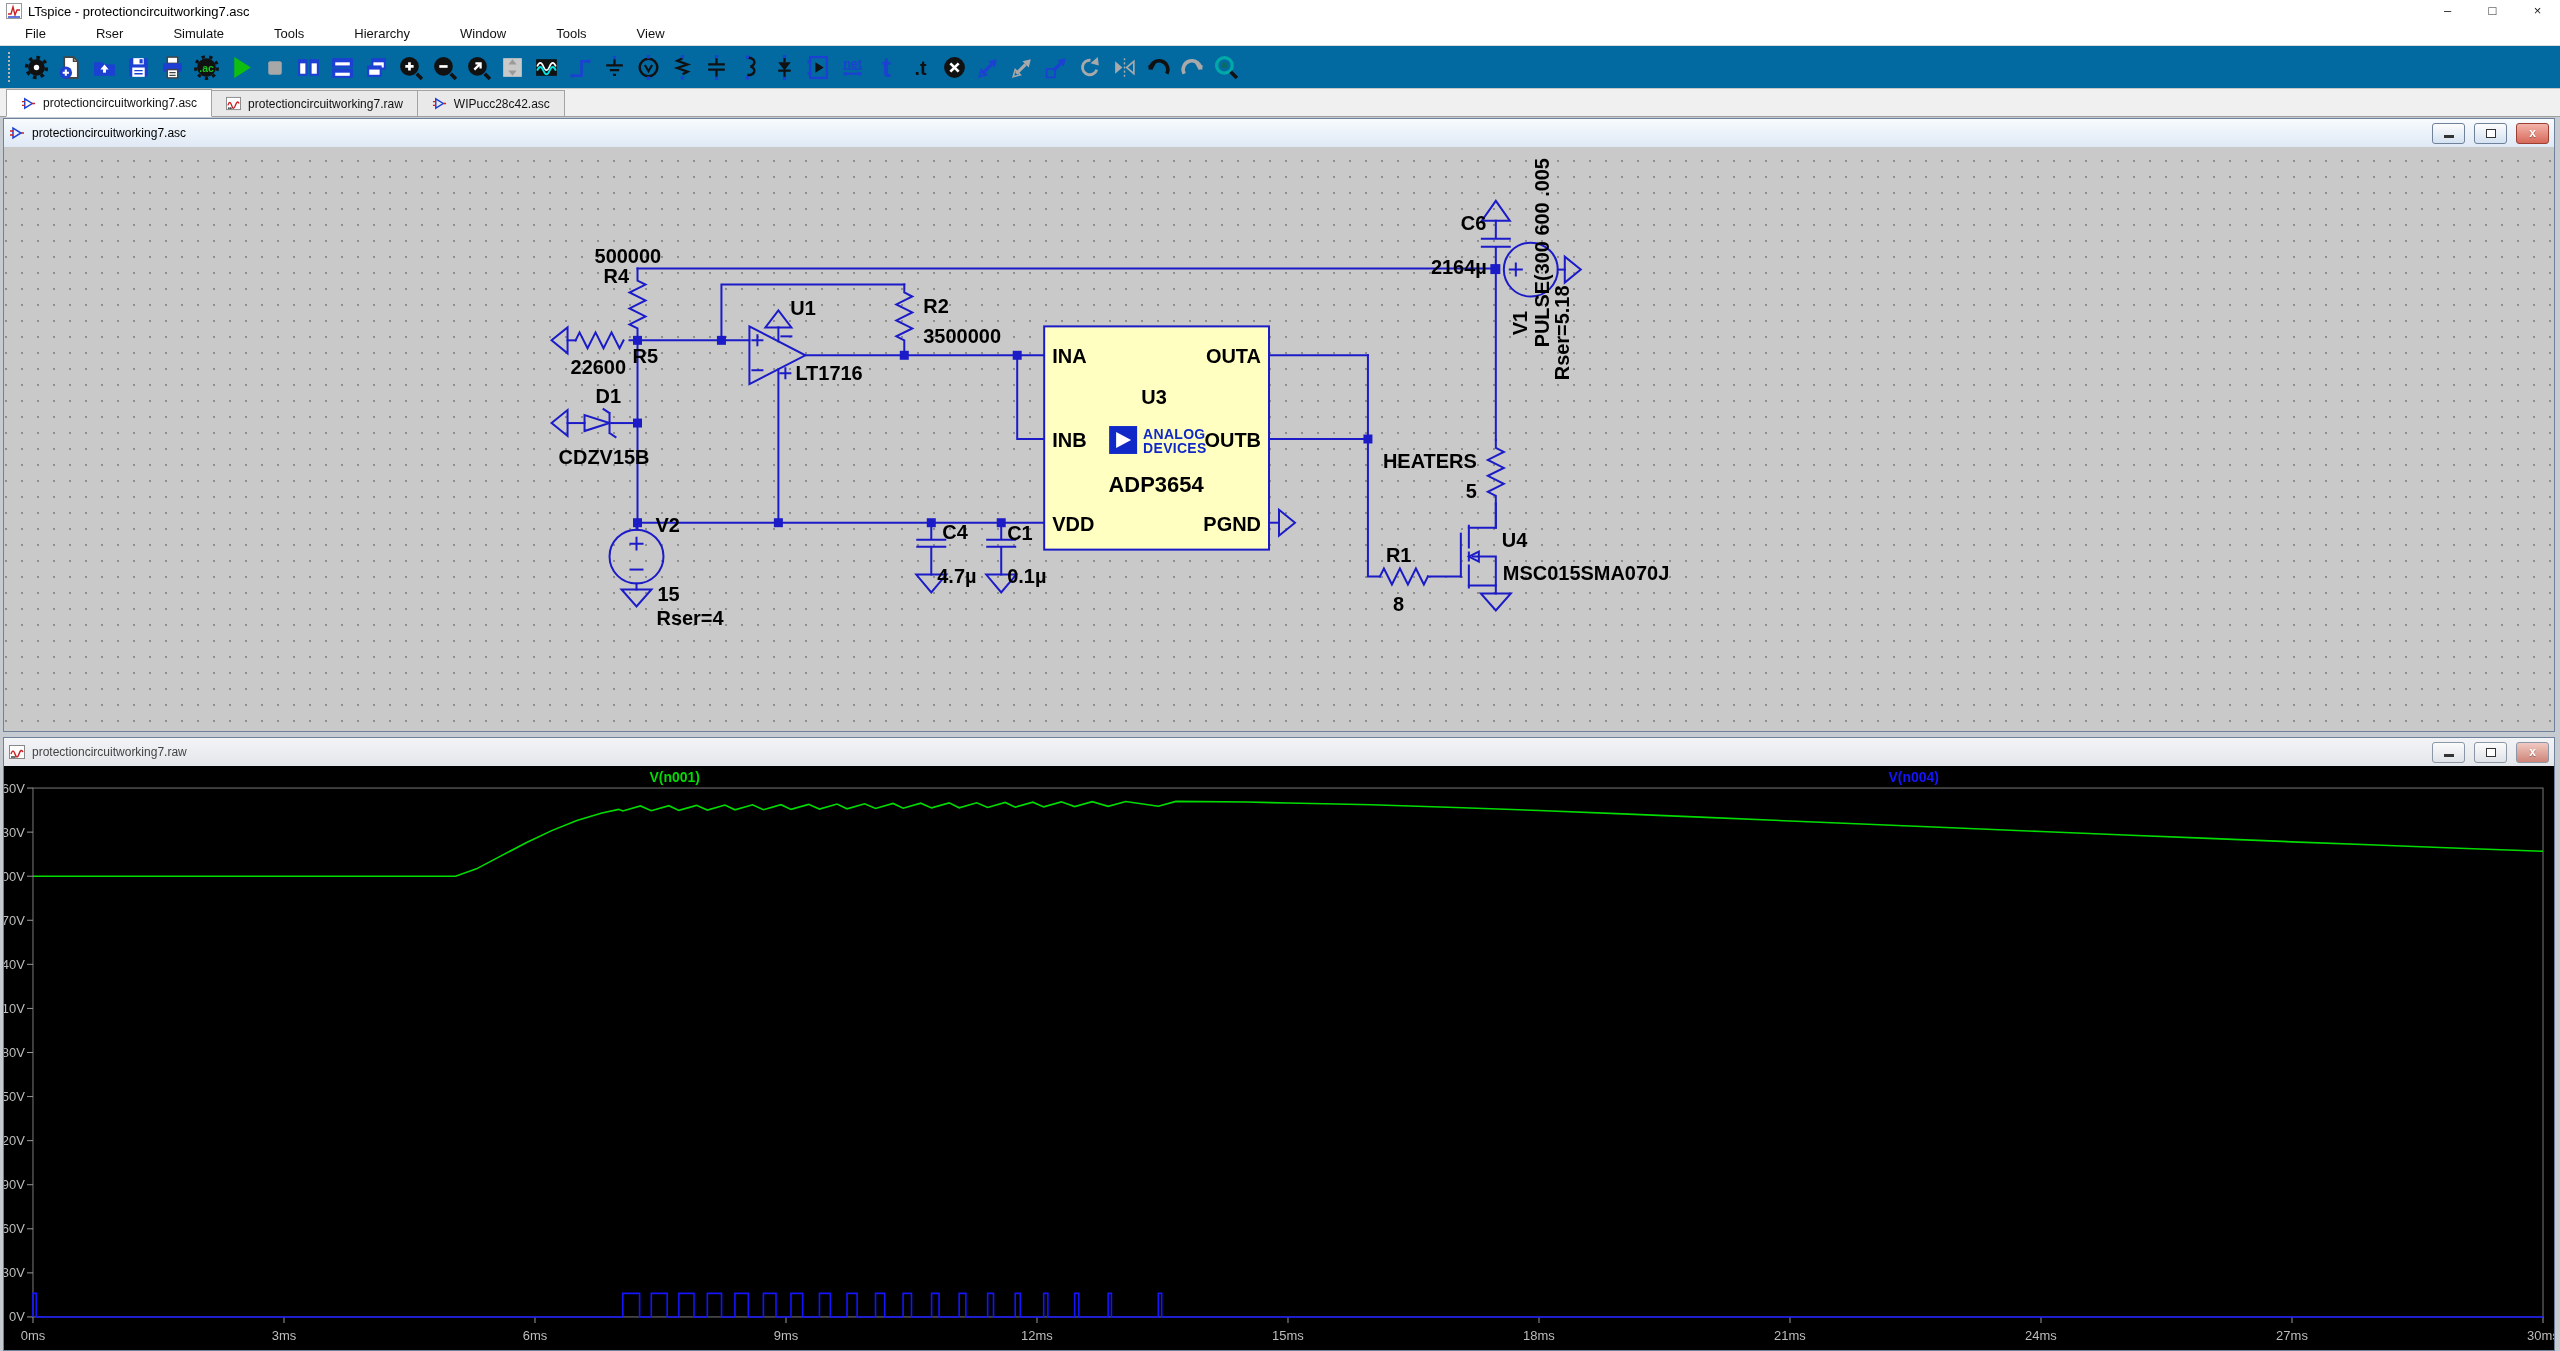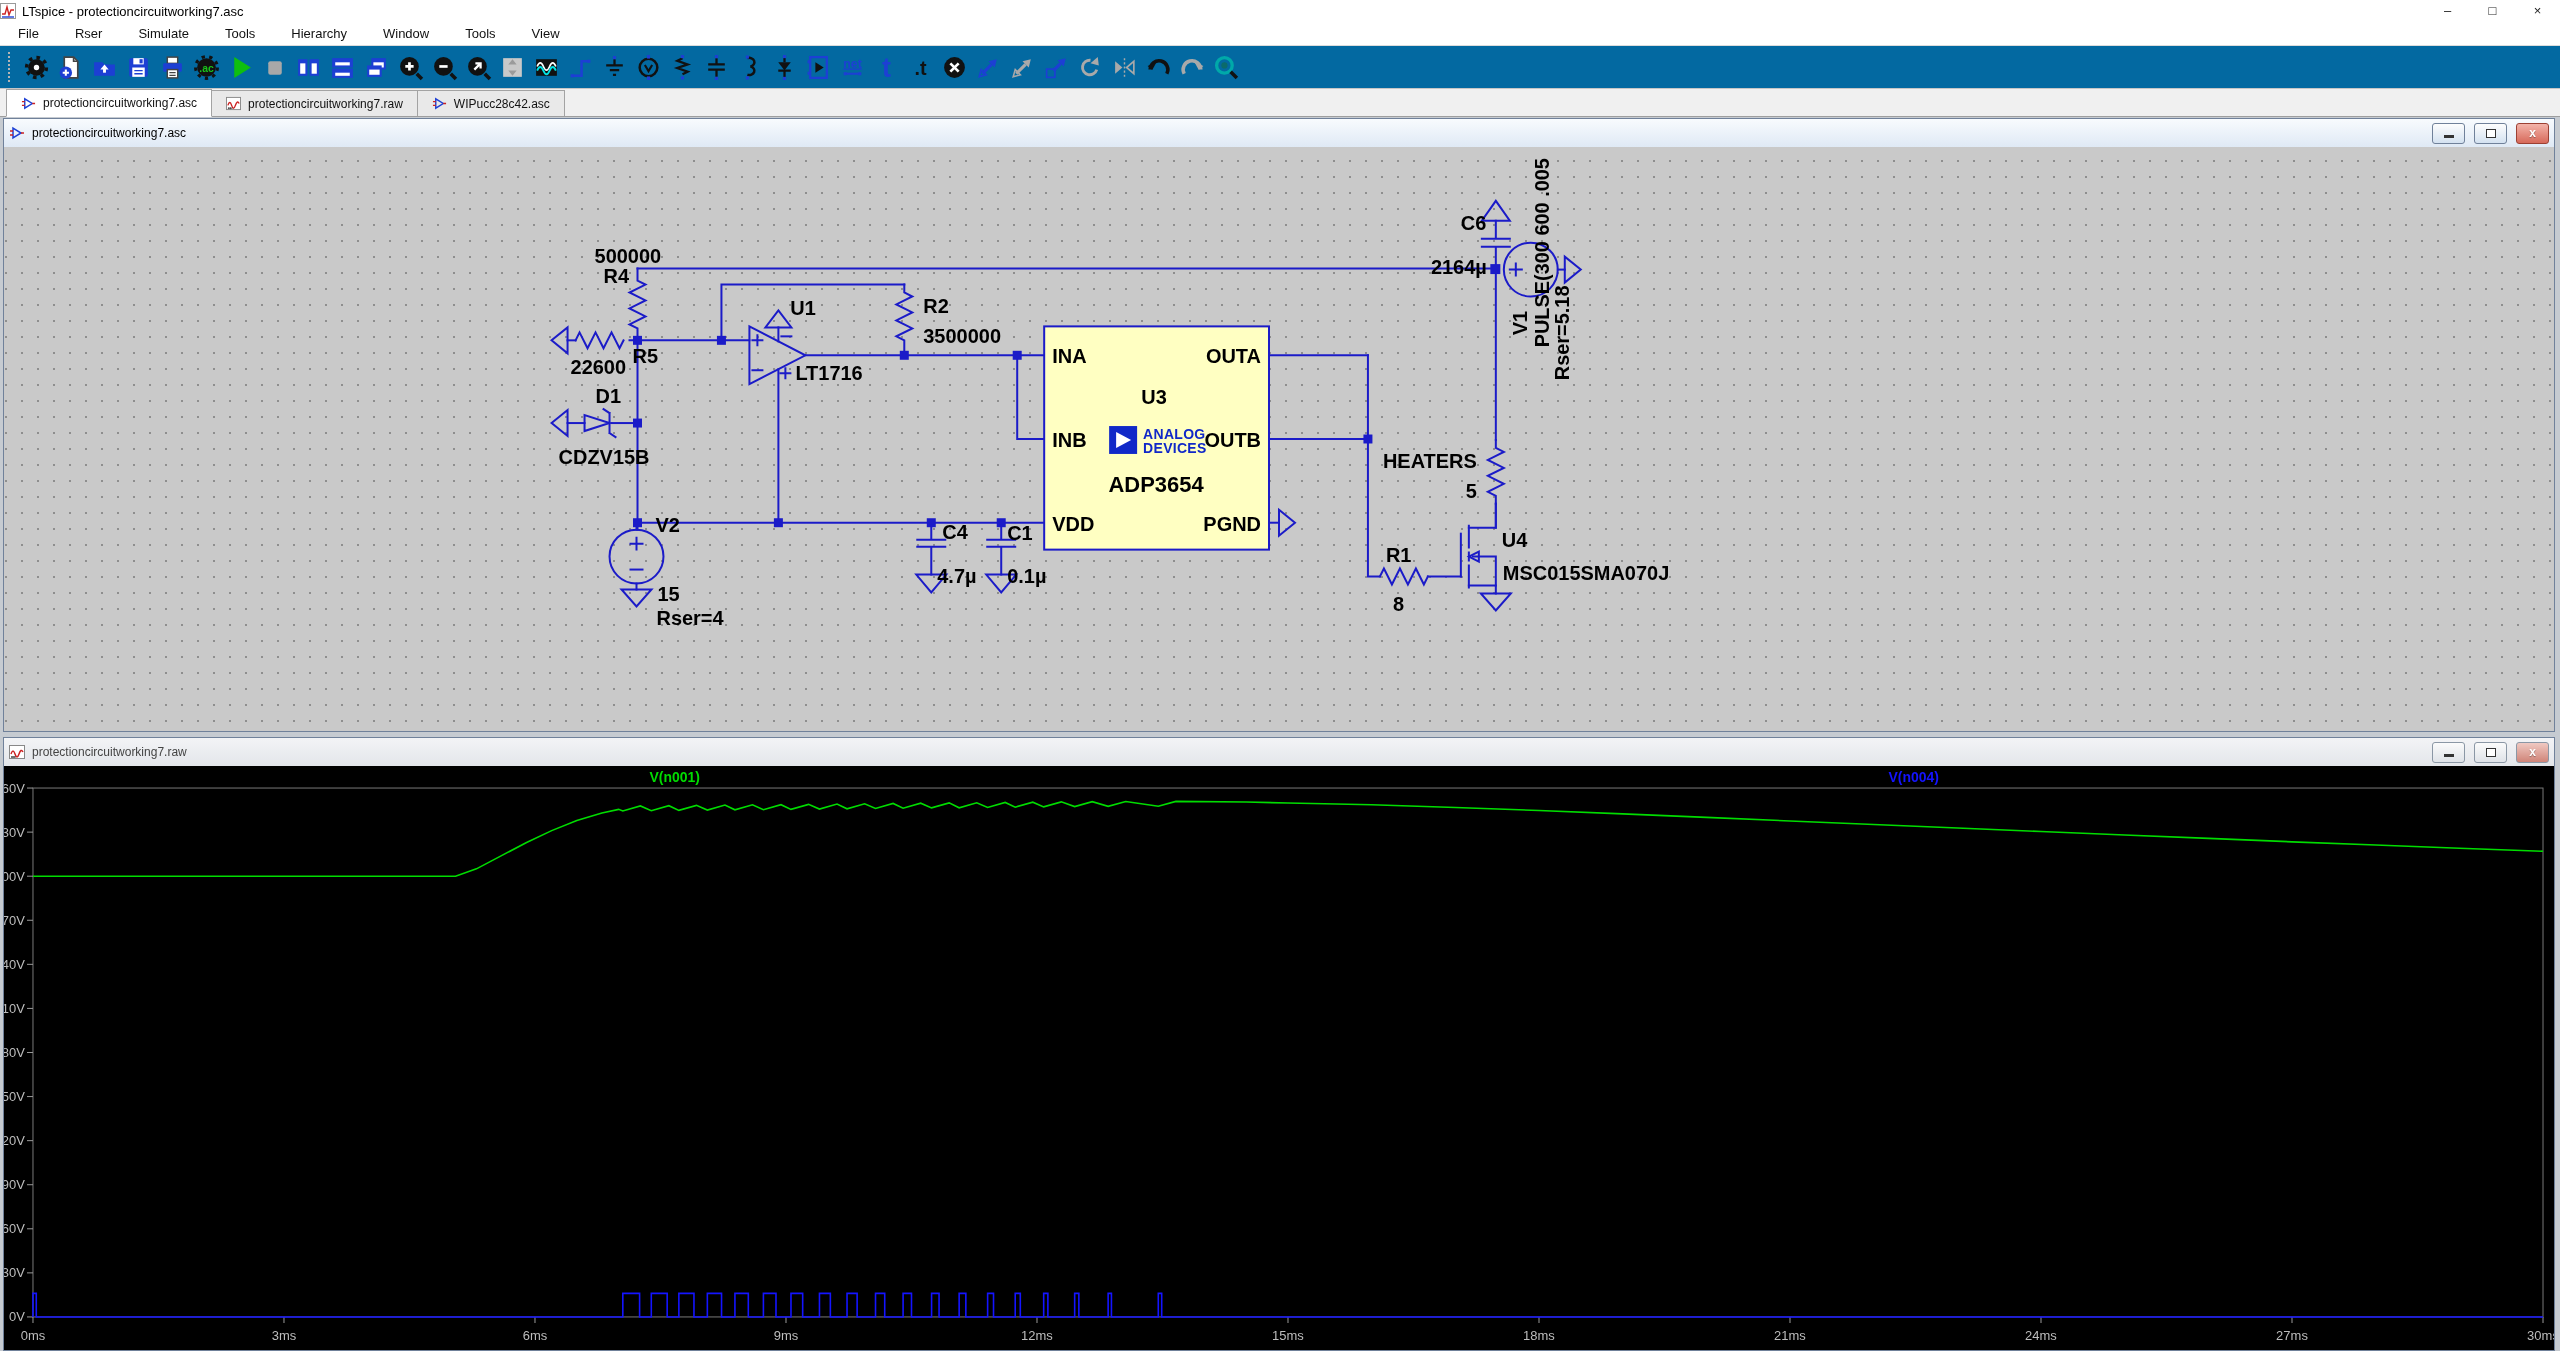--- a/index.html
+++ b/index.html
@@ -1,24 +1,24 @@
 <!DOCTYPE html>
 <html><head>
 <meta charset="utf-8">
 <style>
   html,body{margin:0;padding:0;}
   body{width:2560px;height:1351px;overflow:hidden;background:#c6cbd1;
        font-family:"Liberation Sans",sans-serif;-webkit-font-smoothing:antialiased;}
   
-  .titlebar{height:22px;background:#fff;display:flex;align-items:center;font-size:13px;color:#000;}
+  .titlebar{height:22px;background:#fff;display:flex;align-items:center;padding-left:6px;font-size:13px;color:#000;}
   .titlebar .ttext{margin-left:6px;}
   .titlebar .spacer{flex:1;}
   .wctl{width:45px;height:22px;text-align:center;line-height:22px;font-size:13px;color:#222;}
   .menubar{height:23px;background:#fff;display:flex;align-items:center;font-size:13px;color:#111;}
-  .menu-item{padding:0 18px;height:23px;line-height:23px;}
+  .menu-item{padding:0 25px;height:23px;line-height:23px;}
   .toolbar{height:42px;background:#0369a1;border-top:1px solid #dcdcdc;border-bottom:1px solid #c6c6c6;
            display:flex;align-items:center;padding-left:4px;}
   .grip{width:5px;height:30px;margin:0 4px;border-left:2px dotted #b5b5b5;}
   .tbtn{width:34px;height:34px;display:flex;align-items:center;justify-content:center;border-radius:3px;}
   .tbtn svg{width:27px;height:27px;}
   .tabbar{height:27px;background:#f0f0f0;border-bottom:1px solid #9e9e9e;display:flex;align-items:flex-end;padding-left:6px;}
   .tab{height:25px;display:flex;align-items:center;gap:7px;padding:0 14px;font-size:12px;color:#111;
        background:#e9e9e9;border:1px solid #a3a3a3;border-bottom:none;margin-right:-1px;}
   .tab.active{background:#fff;height:26px;margin-bottom:-1px;border-bottom:1px solid #fff;}
   .tab svg{width:15px;height:15px;}

